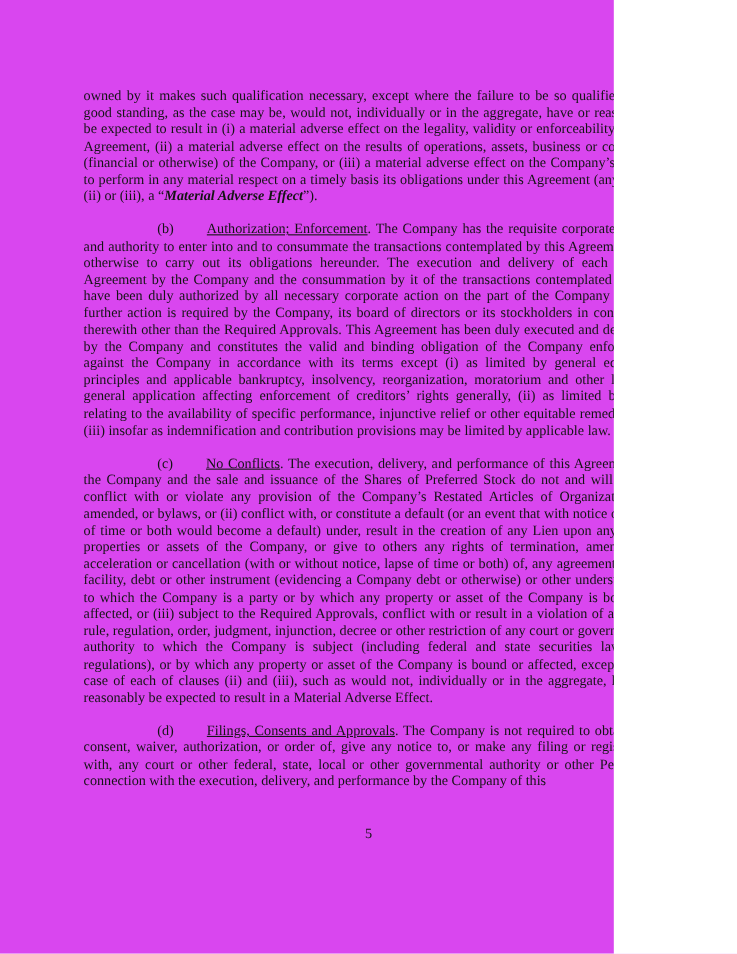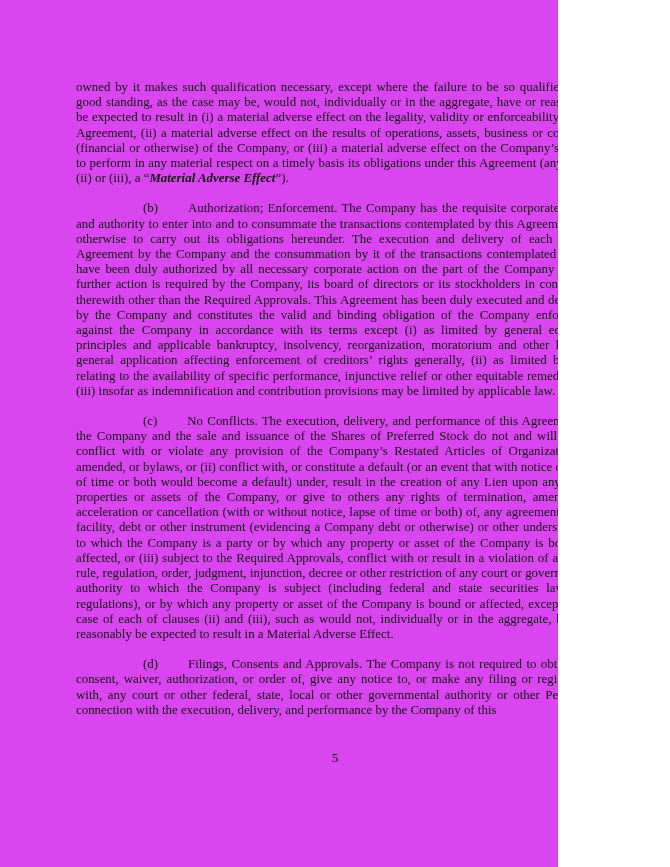--- a/index.html
+++ b/index.html
@@ -25,21 +25,21 @@
     font-size: 12.9px;
     line-height: 15.2px;
     text-align: justify;
   }
   p.para {
     margin: 0 0 15px 0;
   }
   p.para:last-child { margin-bottom: 0; }
   .tab1 { display: inline-block; width: 67px; }
   .tab2 { display: inline-block; width: 30px; }
-  .heading { }
+  .heading { text-decoration: underline; }
   .term { font-weight: bold; font-style: italic; }
   .pageno {
     position: absolute;
     top: 750px;
     left: 0;
     width: 670px;
     text-align: center;
     font-size: 13px;
     color: #141414;
   }

